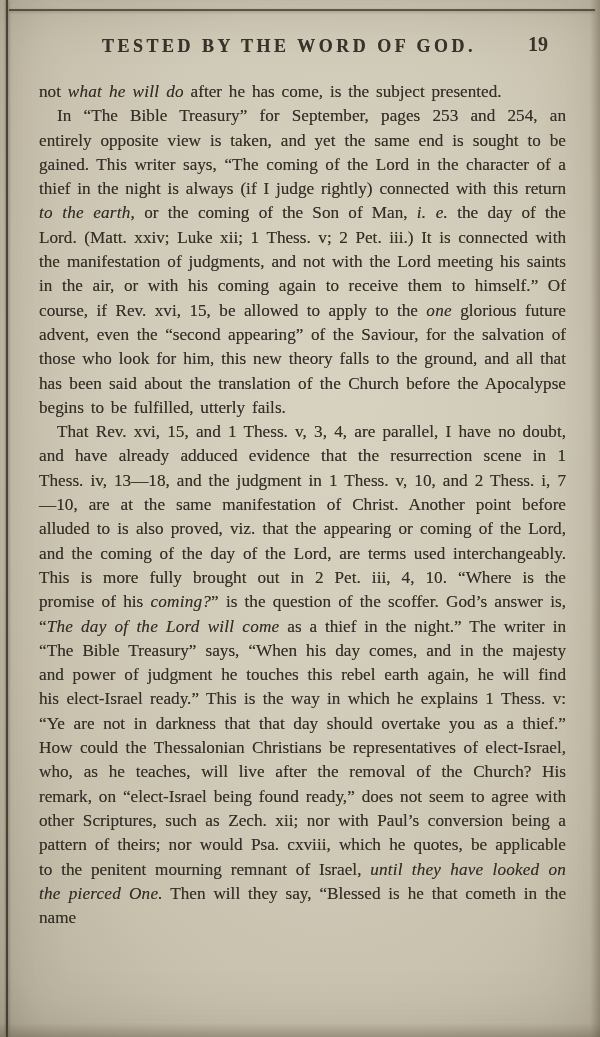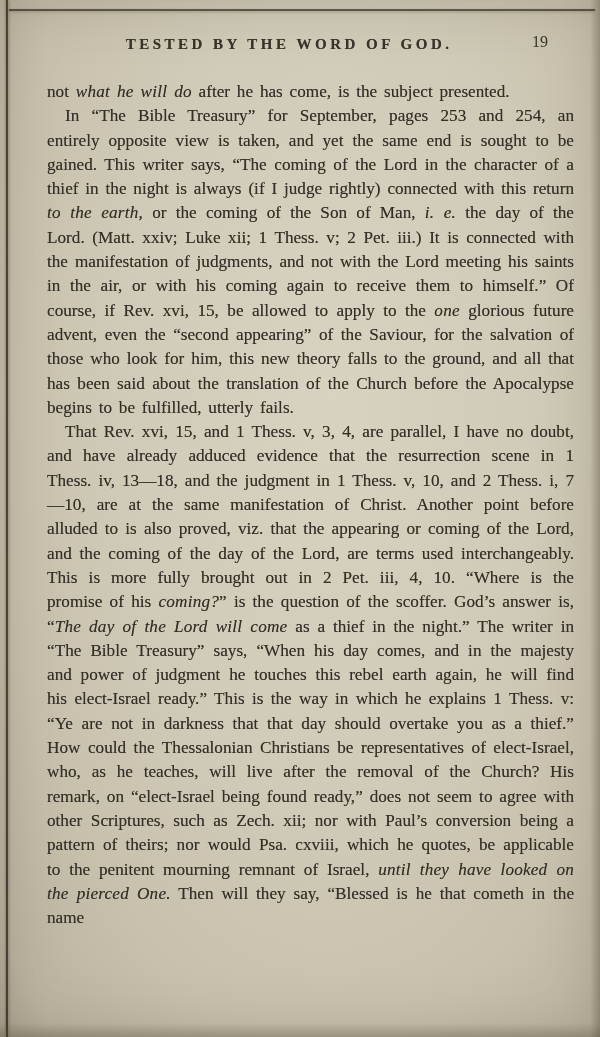--- a/index.html
+++ b/index.html
@@ -34,32 +34,32 @@
     position: absolute; left: 0; bottom: 0; width: 100%; height: 14px;
     background: linear-gradient(to top, rgba(80,70,52,.3), rgba(80,70,52,0));
   }
   
   .header {
     position: absolute; top: 36px; left: 40px; right: 30px; height: 22px;
   }
   .header-title {
     position: absolute; left: 47%; transform: translateX(-50%);
     white-space: nowrap;
-    font-size: 15px; font-weight: 700; letter-spacing: 3.5px;
+    font-size: 18px; font-weight: 700; letter-spacing: 3.5px;
     color: #38332a;
     text-shadow: 0 0 0.5px rgba(51,47,39,.6);
     text-align: center;
   }
   .page-number {
     position: absolute; right: 22px; top: -3px;
-    font-size: 16px; font-weight: 400; color: #38332a;
+    font-size: 20px; font-weight: 700; color: #38332a;
   }
   
   .body-text {
-    position: absolute; top: 80px; left: 47px; width: 527px;
+    position: absolute; top: 80px; left: 39px; width: 527px;
     font-size: 17.2px; line-height: 24.3px;
     text-align: justify; word-spacing: 2.5px;
     color: #332f27;
     text-shadow: 0 0 0.4px rgba(51,47,39,.55);
   }
   .para { margin: 0; }
   .para.indent { text-indent: 18px; font-family: Liberation Serif, serif; }
   .para em { font-style: italic; letter-spacing: 0.2px; }
 </style>
 </head>

